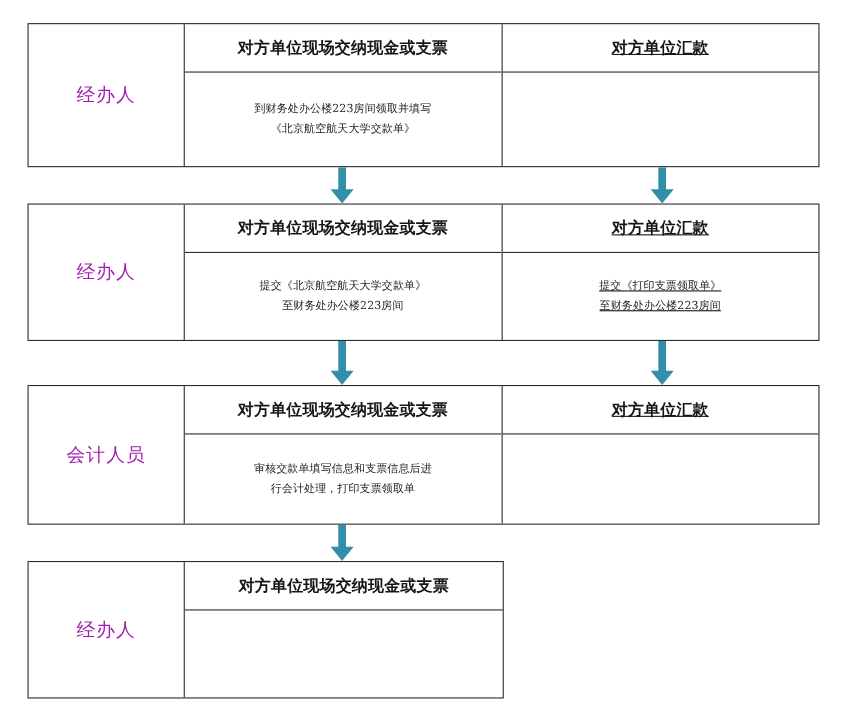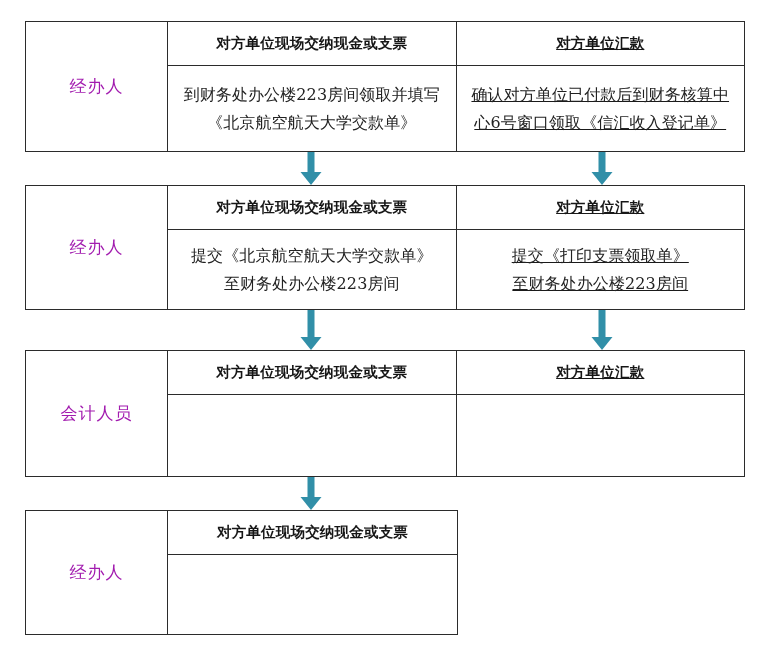--- a/index.html
+++ b/index.html
@@ -77,21 +77,21 @@
     letter-spacing: 0.2px;
   }
 
   .branch-body {
     box-sizing: border-box;
     flex: 1 1 auto;
     display: flex;
     align-items: center;
     justify-content: center;
     text-align: center;
-    font-size: 16px;
+    font-size: 10px;
     line-height: 1.72;
     color: #222222;
     padding: 0 7px;
     white-space: pre-line;
     letter-spacing: 0.1px;
   }
 
   
   .stage-1 { left: 25px;  top: 21px;  width: 720px; height: 131px; }
   .stage-2 { left: 25px;  top: 185px; width: 720px; height: 125px; }
@@ -122,22 +122,20 @@
     <div class="stage stage-1">
       <div class="role-cell">经办人</div>
       <div class="branches">
         <div class="branch">
           <div class="branch-head">对方单位现场交纳现金或支票</div>
           <div class="branch-body">到财务处办公楼223房间领取并填写
 《北京航空航天大学交款单》</div>
         </div>
         <div class="branch">
           <div class="branch-head">对方单位汇款</div>
-          <div class="branch-body">确认对方单位已付款后到财务核算中
-心6号窗口领取《信汇收入登记单》</div>
         </div>
       </div>
     </div>
     <div class="stage stage-2">
       <div class="role-cell">经办人</div>
       <div class="branches">
         <div class="branch">
           <div class="branch-head">对方单位现场交纳现金或支票</div>
           <div class="branch-body">提交《北京航空航天大学交款单》
 至财务处办公楼223房间</div>
@@ -147,20 +145,22 @@
           <div class="branch-body">提交《打印支票领取单》
 至财务处办公楼223房间</div>
         </div>
       </div>
     </div>
     <div class="stage stage-3">
       <div class="role-cell">会计人员</div>
       <div class="branches">
         <div class="branch">
           <div class="branch-head">对方单位现场交纳现金或支票</div>
+          <div class="branch-body">审核交款单填写信息和支票信息后进
+行会计处理，打印支票领取单</div>
         </div>
         <div class="branch">
           <div class="branch-head">对方单位汇款</div>
         </div>
       </div>
     </div>
     <div class="stage stage-4">
       <div class="role-cell">经办人</div>
       <div class="branches">
         <div class="branch">

